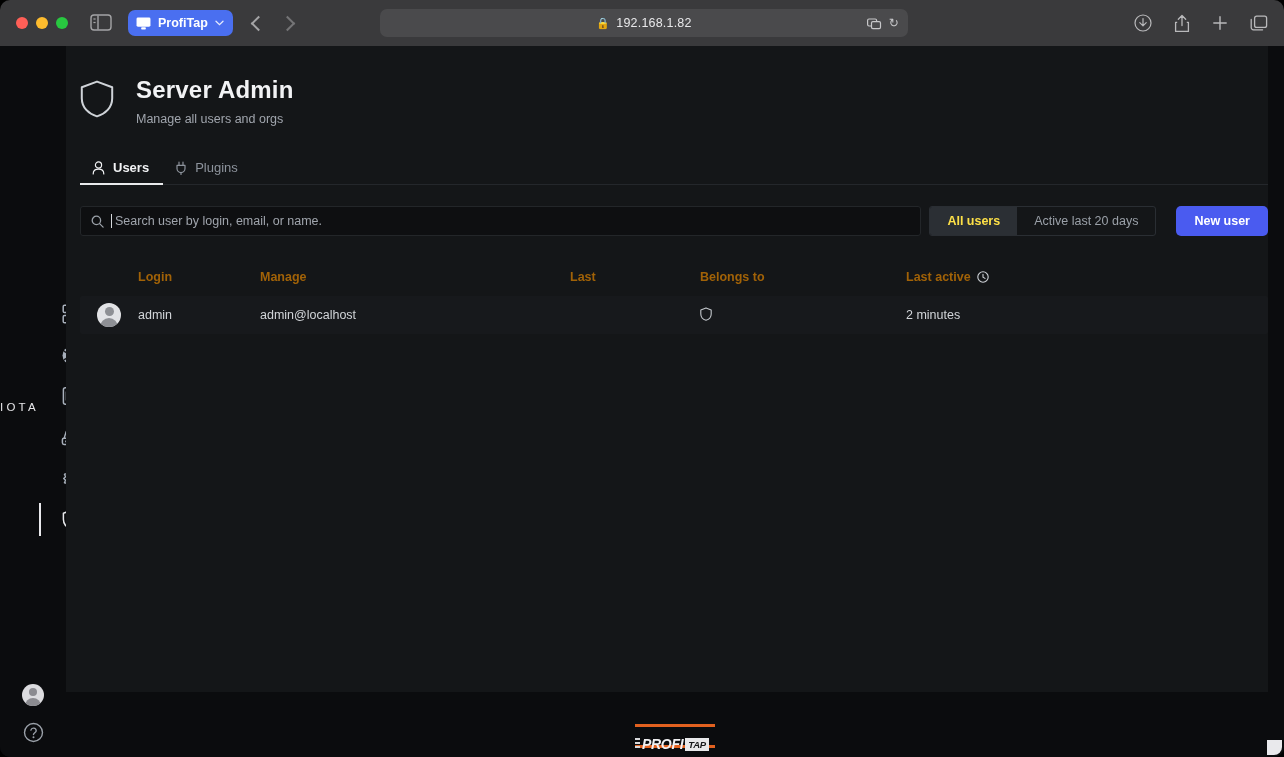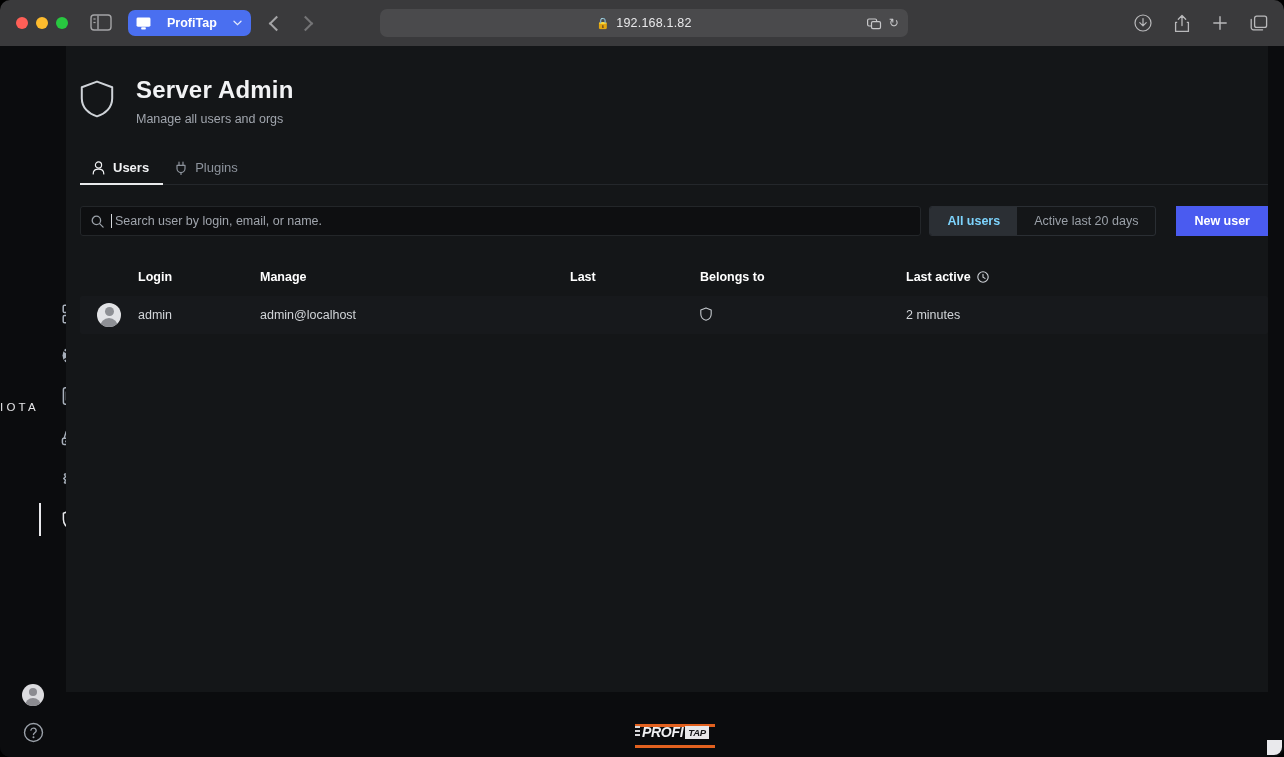--- a/index.html
+++ b/index.html
@@ -24,21 +24,21 @@
   .tl.green { background: #28c840; }
 
   #sidebar-toggle-btn {
     margin-left: 22px; width: 24px; height: 19px;
   }
   #sidebar-toggle-btn svg { display: block; }
 
   #browser-tab {
     margin-left: 14px; height: 26px;
     background: #4a6ff0; border-radius: 7px;
-    display: flex; align-items: center; gap: 16px;
+    display: flex; align-items: center; gap: 7px;
     padding: 0 9px 0 8px;
     color: #fff; font-size: 12.5px; font-weight: bold;
   }
   #browser-tab .tab-favicon { width: 15px; height: 13px; display: block; }
   #browser-tab .tab-caret { opacity: .85; }
 
   #nav-arrows { display: flex; align-items: center; gap: 18px; margin-left: 20px; }
   .nav-arrow { width: 11px; height: 11px; border-style: solid; border-color: #a4a4a6; }
   .nav-arrow.back { border-width: 0 0 2px 2px; transform: rotate(45deg); }
   .nav-arrow.fwd { border-width: 2px 2px 0 0; transform: rotate(45deg); opacity: .55; }
@@ -149,31 +149,31 @@
     width: 1px; height: 14px; background: #d5d8dc; margin-right: -4px;
   }
   #segmented {
     height: 30px; border: 1px solid #2a2e33; border-radius: 3px;
     display: flex; overflow: hidden;
   }
   .seg {
     padding: 0 17px; display: flex; align-items: center;
     font-size: 12.5px; color: #9aa0a8; background: transparent;
   }
-  .seg.active { background: #2b2f34; color: #7dd3fc; font-weight: bold; }
+  .seg.active { background: #2b2f34; color: #fde047; font-weight: bold; }
   #new-user-btn {
     margin-left: 12px; height: 30px; padding: 0 18px;
-    background: #4a5bf0; color: #fff; border-radius: 0;
+    background: #4a5bf0; color: #fff; border-radius: 5px;
     display: flex; align-items: center; font-size: 12.5px; font-weight: bold;
   }
 
   
   #users-table { margin: 22px 0 0 14px; width: 1188px; }
   .trow { display: flex; align-items: center; height: 38px; font-size: 12.5px; }
-  .trow.header { color: #ffffff; font-weight: bold; }
+  .trow.header { color: #a16207; font-weight: bold; }
   .trow.data { color: #d2d5d9; background: #17191c; border-radius: 2px; }
   .c-avatar { width: 58px; display: flex; justify-content: center; }
   .c-login  { width: 122px; }
   .c-email  { width: 310px; }
   .c-name   { width: 130px; }
   .c-belongs{ width: 206px; }
   .c-active { width: 220px; display: flex; align-items: center; gap: 6px; }
   .row-avatar {
     width: 24px; height: 24px; border-radius: 50%;
     background: #e2e3e6; position: relative; overflow: hidden;
@@ -189,21 +189,21 @@
     position: absolute; left: 66px; top: 646px; width: 1218px; height: 111px;
     background: #0b0c0e;
     display: flex; flex-direction: column; align-items: center; padding-top: 32px;
   }
   #profitap-logo {
     width: 80px; height: 24px; position: relative;
     display: flex; flex-direction: column; justify-content: space-between;
   }
   #profitap-logo .bar { height: 3px; background: #e2611f; width: 100%; }
   #profitap-logo .mid {
-    position: absolute; left: 0; right: 0; top: 0; height: 16px;
+    position: absolute; left: 0; right: 0; top: 12px; height: 16px;
     display: flex; align-items: center;
   }
   #profitap-logo .ticks {
     width: 5px; height: 12px; margin-right: 2px;
     background: repeating-linear-gradient(to bottom, #d8d8da 0 2px, transparent 2px 4px);
   }
   #profitap-logo .profi {
     color: #f0f0f2; font-size: 14px; font-weight: bold; font-style: italic;
     letter-spacing: -.3px;
   }

